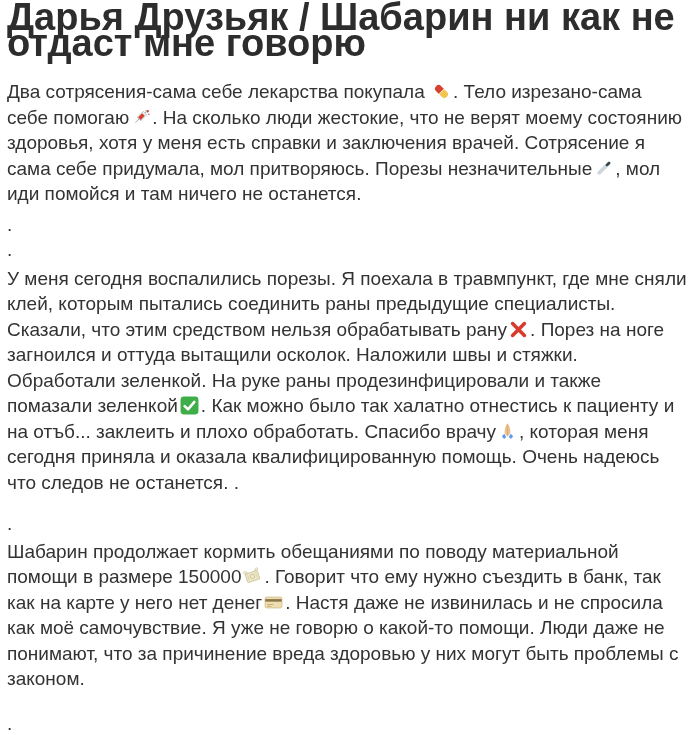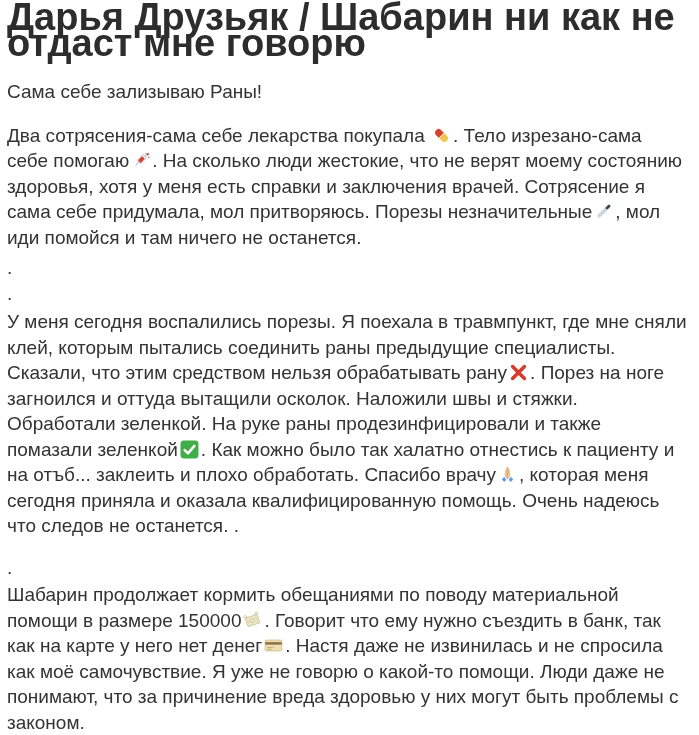--- a/index.html
+++ b/index.html
@@ -19,21 +19,20 @@
     display:inline-block;width:19px;height:19px;
     vertical-align:-3px;margin:0 2px;
   }
   .emoji svg{width:100%;height:100%;display:block;}
 </style>
 </head>
 <body>
 
 <h1 class="title">Дарья Друзьяк / Шабарин ни как не отдаст мне говорю</h1>
 <div>
-    <p class="para" style="margin-bottom: 18px;">Сама себе зализываю Раны!</p>
     <p class="para" style="margin-bottom: 5px;">Два сотрясения-сама себе лекарства покупала <span class="emoji"><svg viewBox="0 0 18 18">
           <g transform="rotate(-45 9 9)">
             <path d="M5.6 9V5.2a3.4 3.4 0 0 1 6.8 0V9Z" fill="#d8402f"></path>
             <path d="M5.6 9v3.8a3.4 3.4 0 0 0 6.8 0V9Z" fill="#f0c64e"></path>
             <rect x="5.6" y="8.7" width="6.8" height="0.7" fill="#ffffff" opacity="0.7"></rect>
           </g>
         </svg></span>. Тело изрезано-сама себе помогаю<span class="emoji"><svg viewBox="0 0 18 18">
           <g transform="rotate(45 9 9)">
             <rect x="7.4" y="0.2" width="3.2" height="1" rx="0.4" fill="#90a4ae"></rect>
             <rect x="8.5" y="1" width="1" height="2.1" fill="#b0bec5"></rect>

